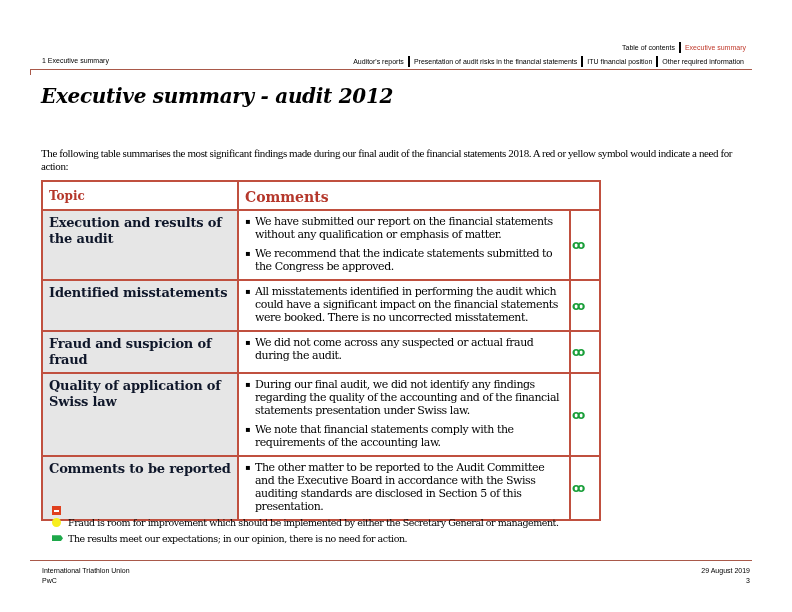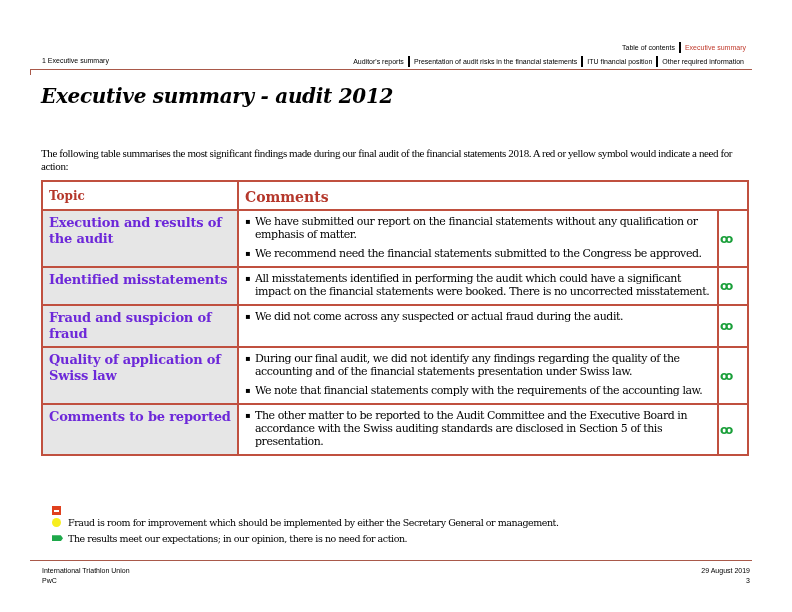--- a/index.html
+++ b/index.html
@@ -7,25 +7,25 @@
   .sans { font-family:"Liberation Sans", sans-serif; }
   #section-label { position:absolute; left:42px; top:57px; font-size:7px; }
   #nav-top { position:absolute; right:46px; top:42px; font-size:7px; display:flex; align-items:center; }
   #nav-bottom { position:absolute; right:48px; top:56px; font-size:7px; display:flex; align-items:center; }
   .nav-sep { display:inline-block; width:2px; height:11px; background:#000; margin:0 4px; }
   .nav-active { color:#c0392b; }
   #header-rule { position:absolute; left:30px; top:69px; width:722px; height:1px; background:#a9594a; }
   #header-rule-tick { position:absolute; left:30px; top:69px; width:1px; height:6px; background:#a9594a; }
   #page-title { position:absolute; left:41px; top:84px; font-size:20px; font-style:italic; font-weight:bold; font-family:"DejaVu Serif", serif; letter-spacing:-0.3px; }
   #intro { position:absolute; left:41px; top:147px; width:720px; font-size:11px; line-height:13px; letter-spacing:-0.4px;font-family:Liberation Serif, serif; }
-  #summary-table { position:absolute; left:41px; top:180px; width:708px; border-collapse:collapse; border:2px solid #b3463a; font-size:11px; }
+  #summary-table { position:absolute; left:41px; top:180px; width:560px; border-collapse:collapse; border:2px solid #b3463a; font-size:11px; }
   #summary-table td, #summary-table th { border:2px solid #c0503f; vertical-align:top; text-align:left; }
   .th-topic, .th-comments { color:#b5372b; font-weight:bold; font-size:12px; padding:7px 6px 4px 6px; height:16px; }
   .th-comments { font-size:14px; }
-  .topic-cell { background:#e6e6e6; color:#6d28d9; font-weight:bold; font-size:13px; line-height:16px; padding:4px 6px; width:182px; letter-spacing:-0.2px; }
+  .topic-cell { background:#e6e6e6; color:#0f172a; font-weight:bold; font-size:13px; line-height:16px; padding:4px 6px; width:182px; letter-spacing:-0.2px; }
   .comment-cell { padding:4px 6px 6px 6px; letter-spacing:-0.45px; line-height:13px; font-size:11px; }
   .status-cell { width:26px; text-align:center; vertical-align:middle !important; }
   .bullet { display:flex; margin-bottom:6px; }
   .bullet:last-child { margin-bottom:0; }
   .bullet-mark { width:10px; flex:none; font-size:8px; line-height:13px; }
   .status-icon { color:#1a9f3a; font-weight:bold; font-size:12px; font-family:"DejaVu Sans", sans-serif; letter-spacing:-2px; }
   #legend { position:absolute; left:52px; top:506px; font-size:9.5px; line-height:15.5px; letter-spacing:-0.45px; }
   .legend-row { display:flex; align-items:center; }
   .legend-icon { width:9px; height:9px; margin-right:7px; flex:none; display:inline-flex; align-items:center; justify-content:center; }
   .icon-red { background:#e0401e; }
@@ -74,21 +74,21 @@
     <tbody id="table-body">
       <tr>
         <td class="topic-cell">Execution and results of the audit</td>
         <td class="comment-cell">
           <div class="bullet">
             <span class="bullet-mark">▪</span>
             <span>We have submitted our report on the financial statements without any qualification or emphasis of matter.</span>
           </div>
           <div class="bullet">
             <span class="bullet-mark">▪</span>
-            <span>We recommend need the financial statements submitted to the Congress be approved.</span>
+            <span>We recommend that the indicate statements submitted to the Congress be approved.</span>
           </div>
         </td>
         <td class="status-cell"><span class="status-icon">ꝏ</span></td>
       </tr>
       <tr>
         <td class="topic-cell">Identified misstatements</td>
         <td class="comment-cell">
           <div class="bullet">
             <span class="bullet-mark">▪</span>
             <span>All misstatements identified in performing the audit which could have a significant impact on the financial statements were booked. There is no uncorrected misstatement.</span>

